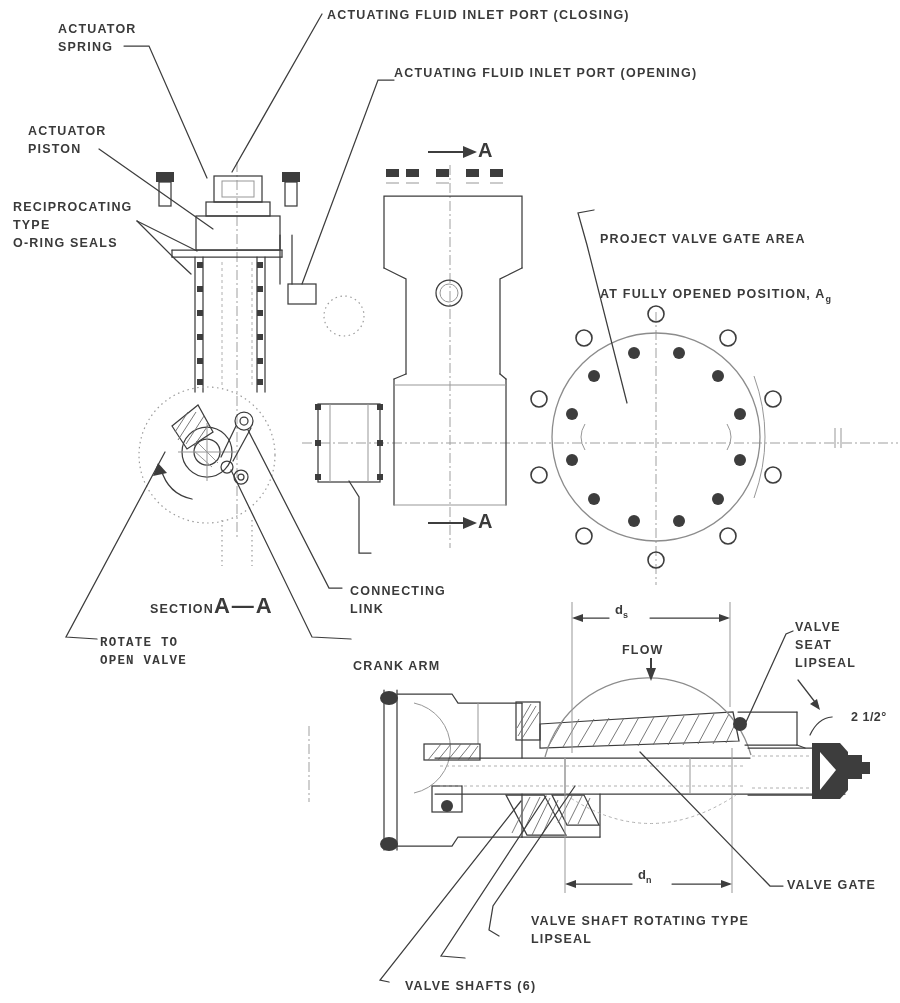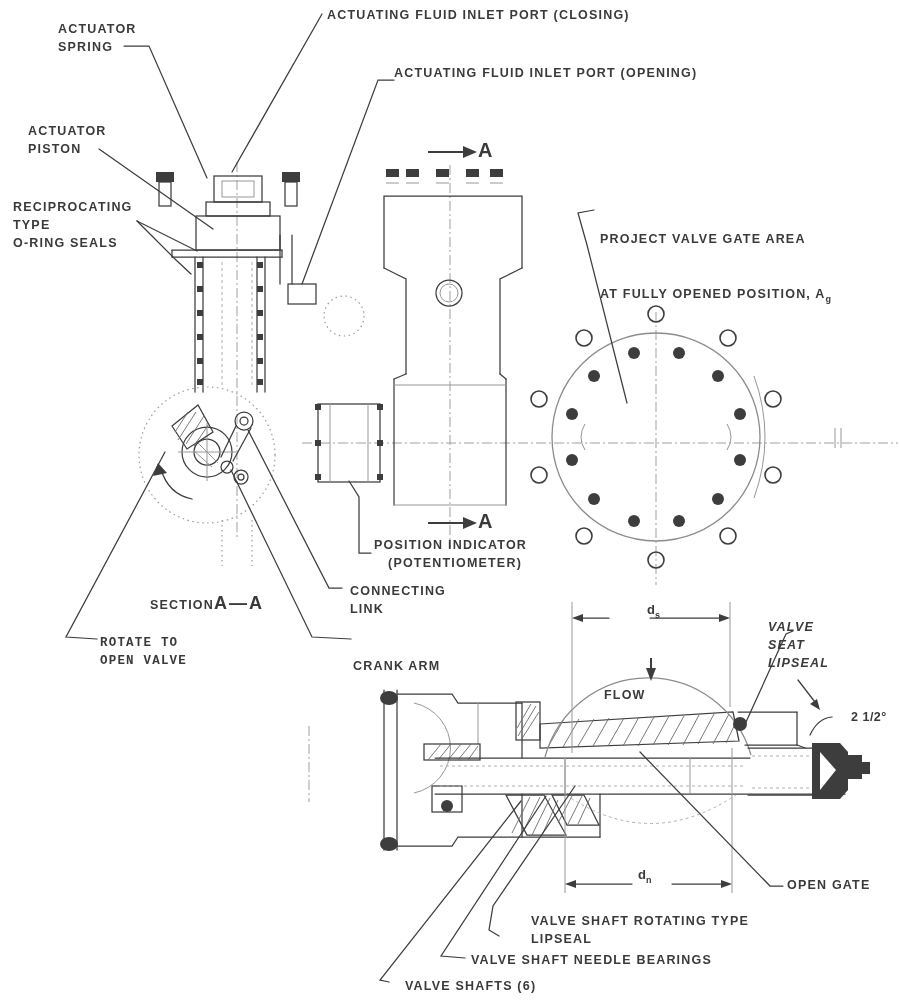--- a/index.html
+++ b/index.html
@@ -9,21 +9,21 @@
     font-family:"Liberation Sans", sans-serif; overflow:hidden;
   }
   svg{position:absolute;left:0;top:0;}
   .lbl{
     position:absolute; color:#3a3a3a; font-weight:700; font-size:12.5px;
     letter-spacing:1.2px; line-height:1.45; white-space:pre-wrap;
     -webkit-user-select:none; user-select:none;
   }
   .big{font-size:20px; letter-spacing:0;}
   .sec{display:flex; align-items:baseline; }
-  .sec .v{font-size:18px; letter-spacing:2px;}
+  .sec .v{font-size:22px; letter-spacing:2px;}
   .dim{font-size:13px; letter-spacing:0;}
   .dim sub,.sub-g{font-size:9px; font-weight:700;}
   sub{vertical-align:-4px;}
   
   .ln{stroke:var(--ink); stroke-width:1.25; fill:none; stroke-linecap:round;}
   .ln2{stroke:var(--ink); stroke-width:2; fill:none;}
   .lt{stroke:var(--faint); stroke-width:1; fill:none;}
   .lt2{stroke:#8c8c8c; stroke-width:1.3; fill:none;}
   .cl{stroke:#9f9f9f; stroke-width:1; fill:none; stroke-dasharray:10 3 2 3;}
   .dot{stroke:#9a9a9a; stroke-width:1.2; fill:none; stroke-dasharray:1.5 3.5;}
@@ -334,42 +334,39 @@
 O-RING SEALS</div>
 
   <div class="lbl" style="left:600px;top:194px;">
     <span style="display:block">PROJECT VALVE GATE AREA</span>
     <span style="display:block"><span>AT FULLY OPENED POSITION, A</span><sub class="sub-g">g</sub></span>
   </div>
 
   <div class="lbl big" style="left:478px;top:136px;">A</div>
   <div class="lbl big" style="left:478px;top:507px;">A</div>
 
-  <div class="lbl" style="left:374px;top:536px;">POSITION INDICATOR
-   (POTENTIOMETER)</div>
 
   <div class="lbl sec" style="left:150px;top:590px;">
     <span>SECTION</span>
     <span class="v">A—A</span>
   </div>
 
   <div class="lbl" style="left:350px;top:582px;">CONNECTING
 LINK</div>
   <div class="lbl" style="left:353px;top:657px;">CRANK ARM</div>
   <div class="lbl" style="left:100px;top:634px;font-family:Liberation Mono, monospace;">ROTATE TO
 OPEN VALVE</div>
 
-  <div class="lbl dim" style="left:615px;top:601px;margin-left:32px;"><span>d</span><sub>s</sub></div>
-  <div class="lbl" style="left:604px;top:641px;margin-top:45px;">FLOW</div>
-  <div class="lbl" style="left:768px;top:618px;font-style:italic;">VALVE
+  <div class="lbl dim" style="left:615px;top:601px;"><span>d</span><sub>s</sub></div>
+  <div class="lbl" style="left:622px;top:641px;">FLOW</div>
+  <div class="lbl" style="left:795px;top:618px;">VALVE
 SEAT
 LIPSEAL</div>
   <div class="lbl" style="left:833px;top:708px;letter-spacing:.5px;margin-left:18px;">2 1/2°</div>
 
   <div class="lbl dim" style="left:638px;top:866px;"><span>d</span><sub>n</sub></div>
-  <div class="lbl" style="left:787px;top:876px;">OPEN GATE</div>
+  <div class="lbl" style="left:787px;top:876px;">VALVE GATE</div>
 
   <div class="lbl" style="left:503px;top:912px;margin-left:28px;">VALVE SHAFT ROTATING TYPE
 LIPSEAL</div>
-  <div class="lbl" style="left:471px;top:951px;">VALVE SHAFT NEEDLE BEARINGS</div>
   <div class="lbl" style="left:405px;top:977px;">VALVE SHAFTS (6)</div>
 
 </div>
 
 </body></html>

